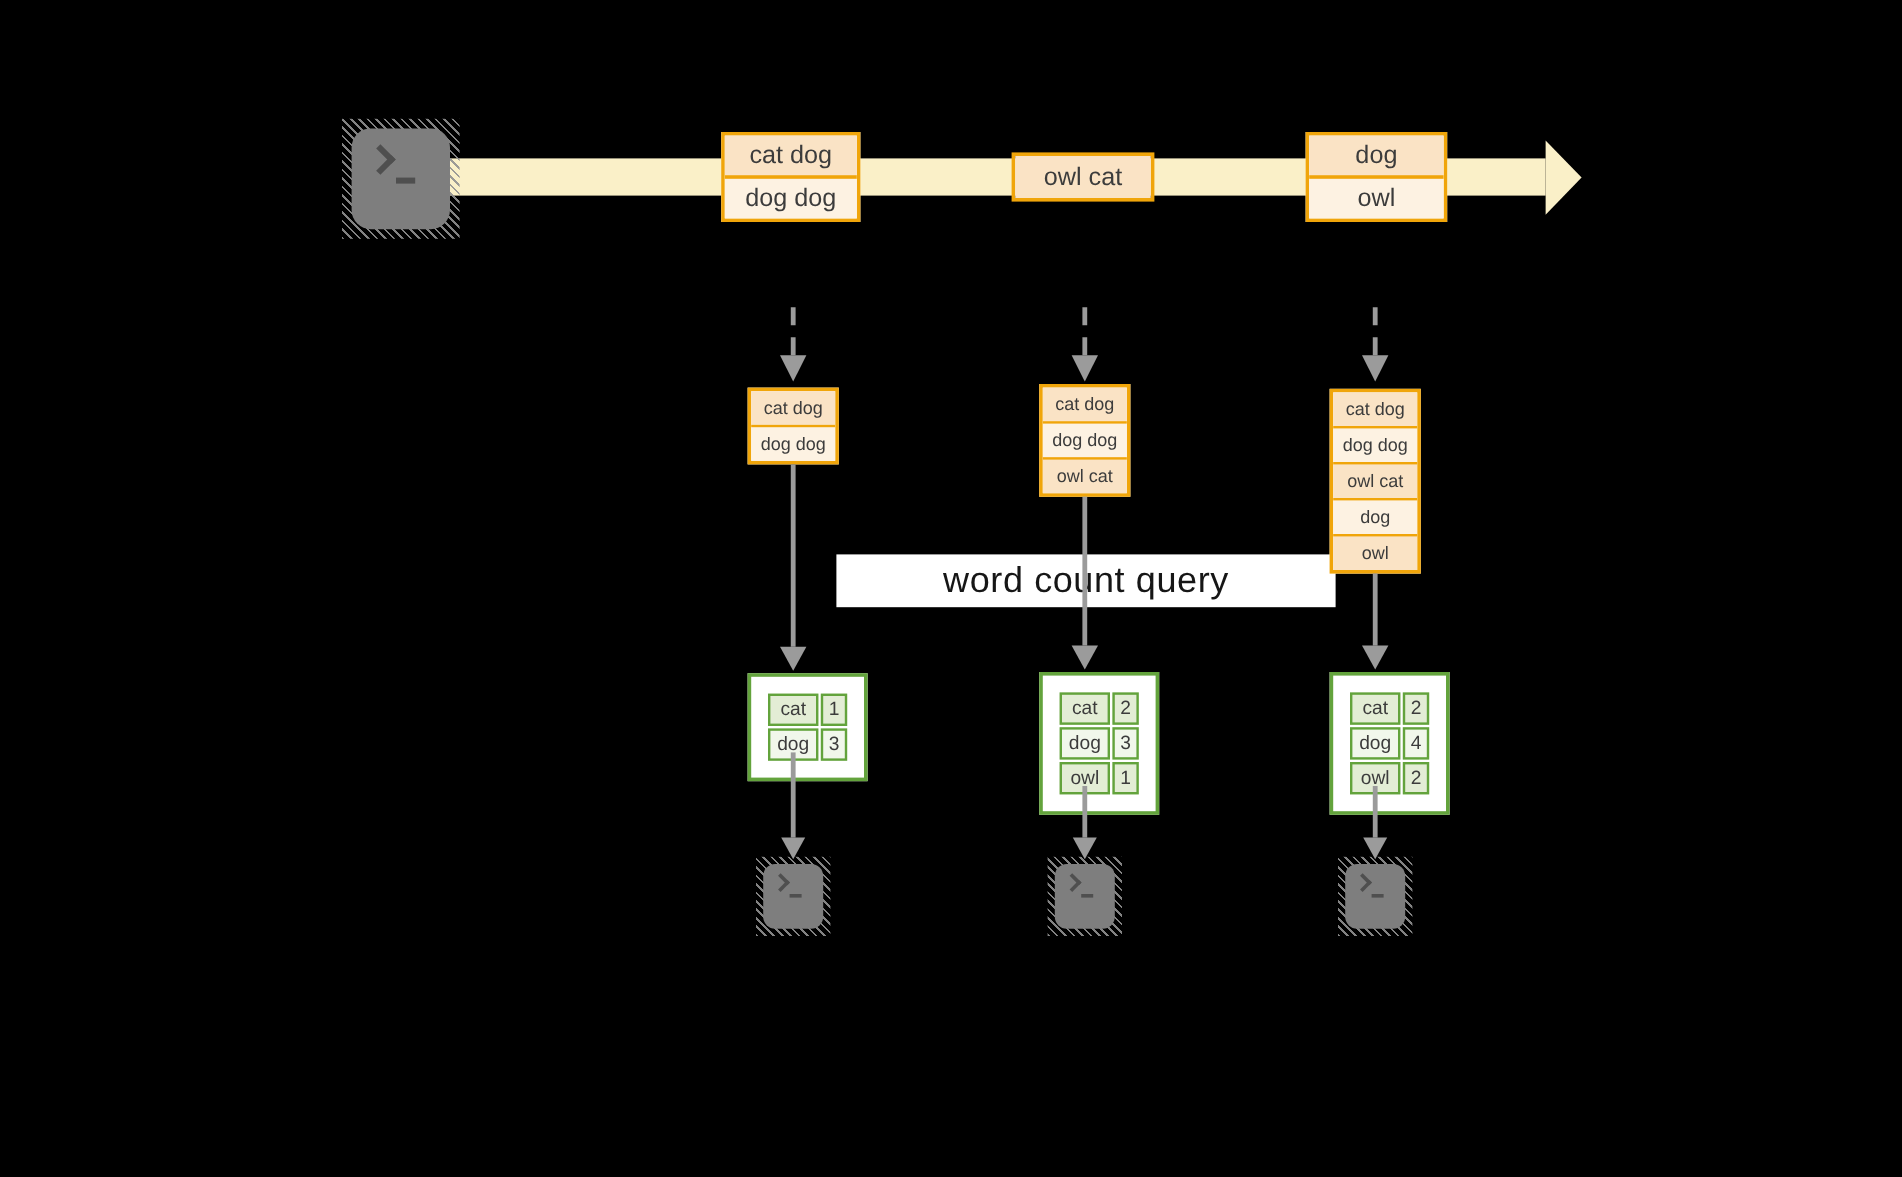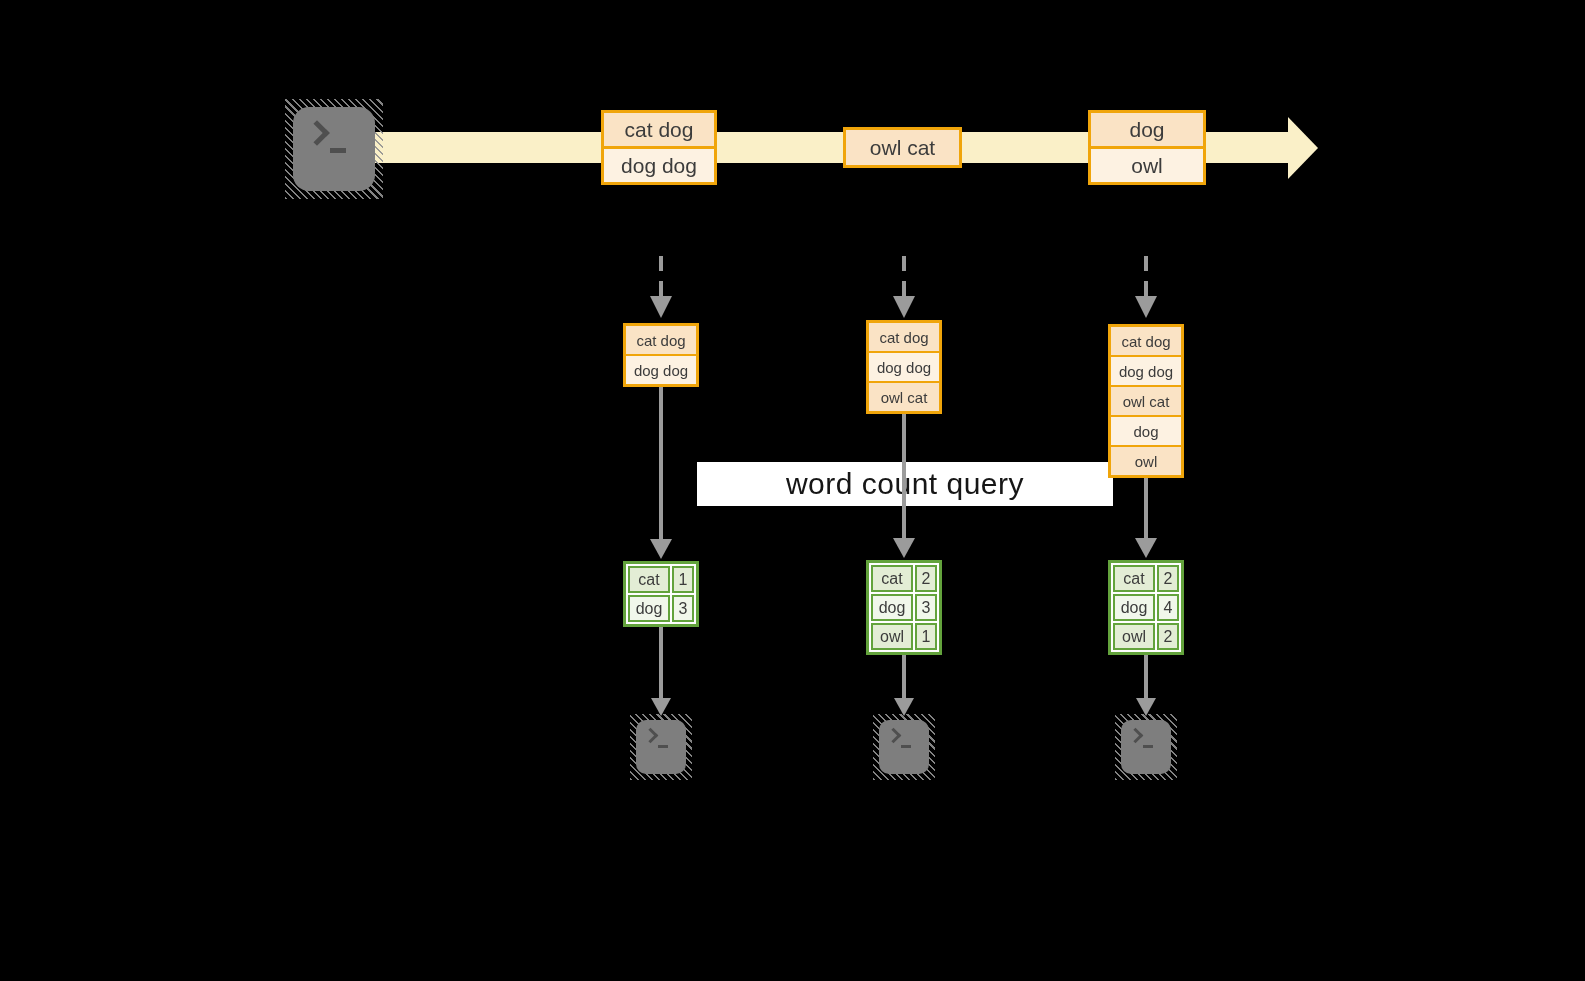--- a/index.html
+++ b/index.html
@@ -44,21 +44,21 @@
   .srow { height:28px; display:flex; align-items:center; justify-content:center;
           font-size:15px; color:var(--text-dark,#3c3c3c); }
   .srow:nth-child(odd)  { background:var(--peach-dark,#fae3c5); }
   .srow:nth-child(even) { background:var(--peach-light,#fdf2e2); }
   .srow + .srow { border-top:2px solid var(--amber-border,#f0a50a); }
   
   .query-label { position:absolute; left:697px; top:462px; width:416px; height:44px;
           background:var(--label-bg,#fff); z-index:3; display:flex; align-items:center;
           justify-content:center; font-size:30px; font-weight:300; color:#161616; letter-spacing:.5px; }
   
-  .gtable { position:absolute; z-index:4; background:#fff; padding:2px;
+  .gtable { position:absolute; z-index:4; background:#fff; padding:14px;
           border:3px solid var(--green-border,#63a33c);
           display:grid; grid-template-columns:42px 22px; gap:2px; }
   .gcell { box-sizing:border-box; height:27px; border:2px solid var(--green-border,#63a33c);
           display:flex; align-items:center; justify-content:center;
           font-size:16px; color:var(--text-dark,#3c3c3c);
           background:var(--green-dark,#e3edd5); }
   .gcell:nth-child(4n+3), .gcell:nth-child(4n+4) { background:var(--green-light,#f1f7eb); }
   
   .arrows { position:absolute; left:0; top:0; z-index:5; pointer-events:none; }
 </style>

